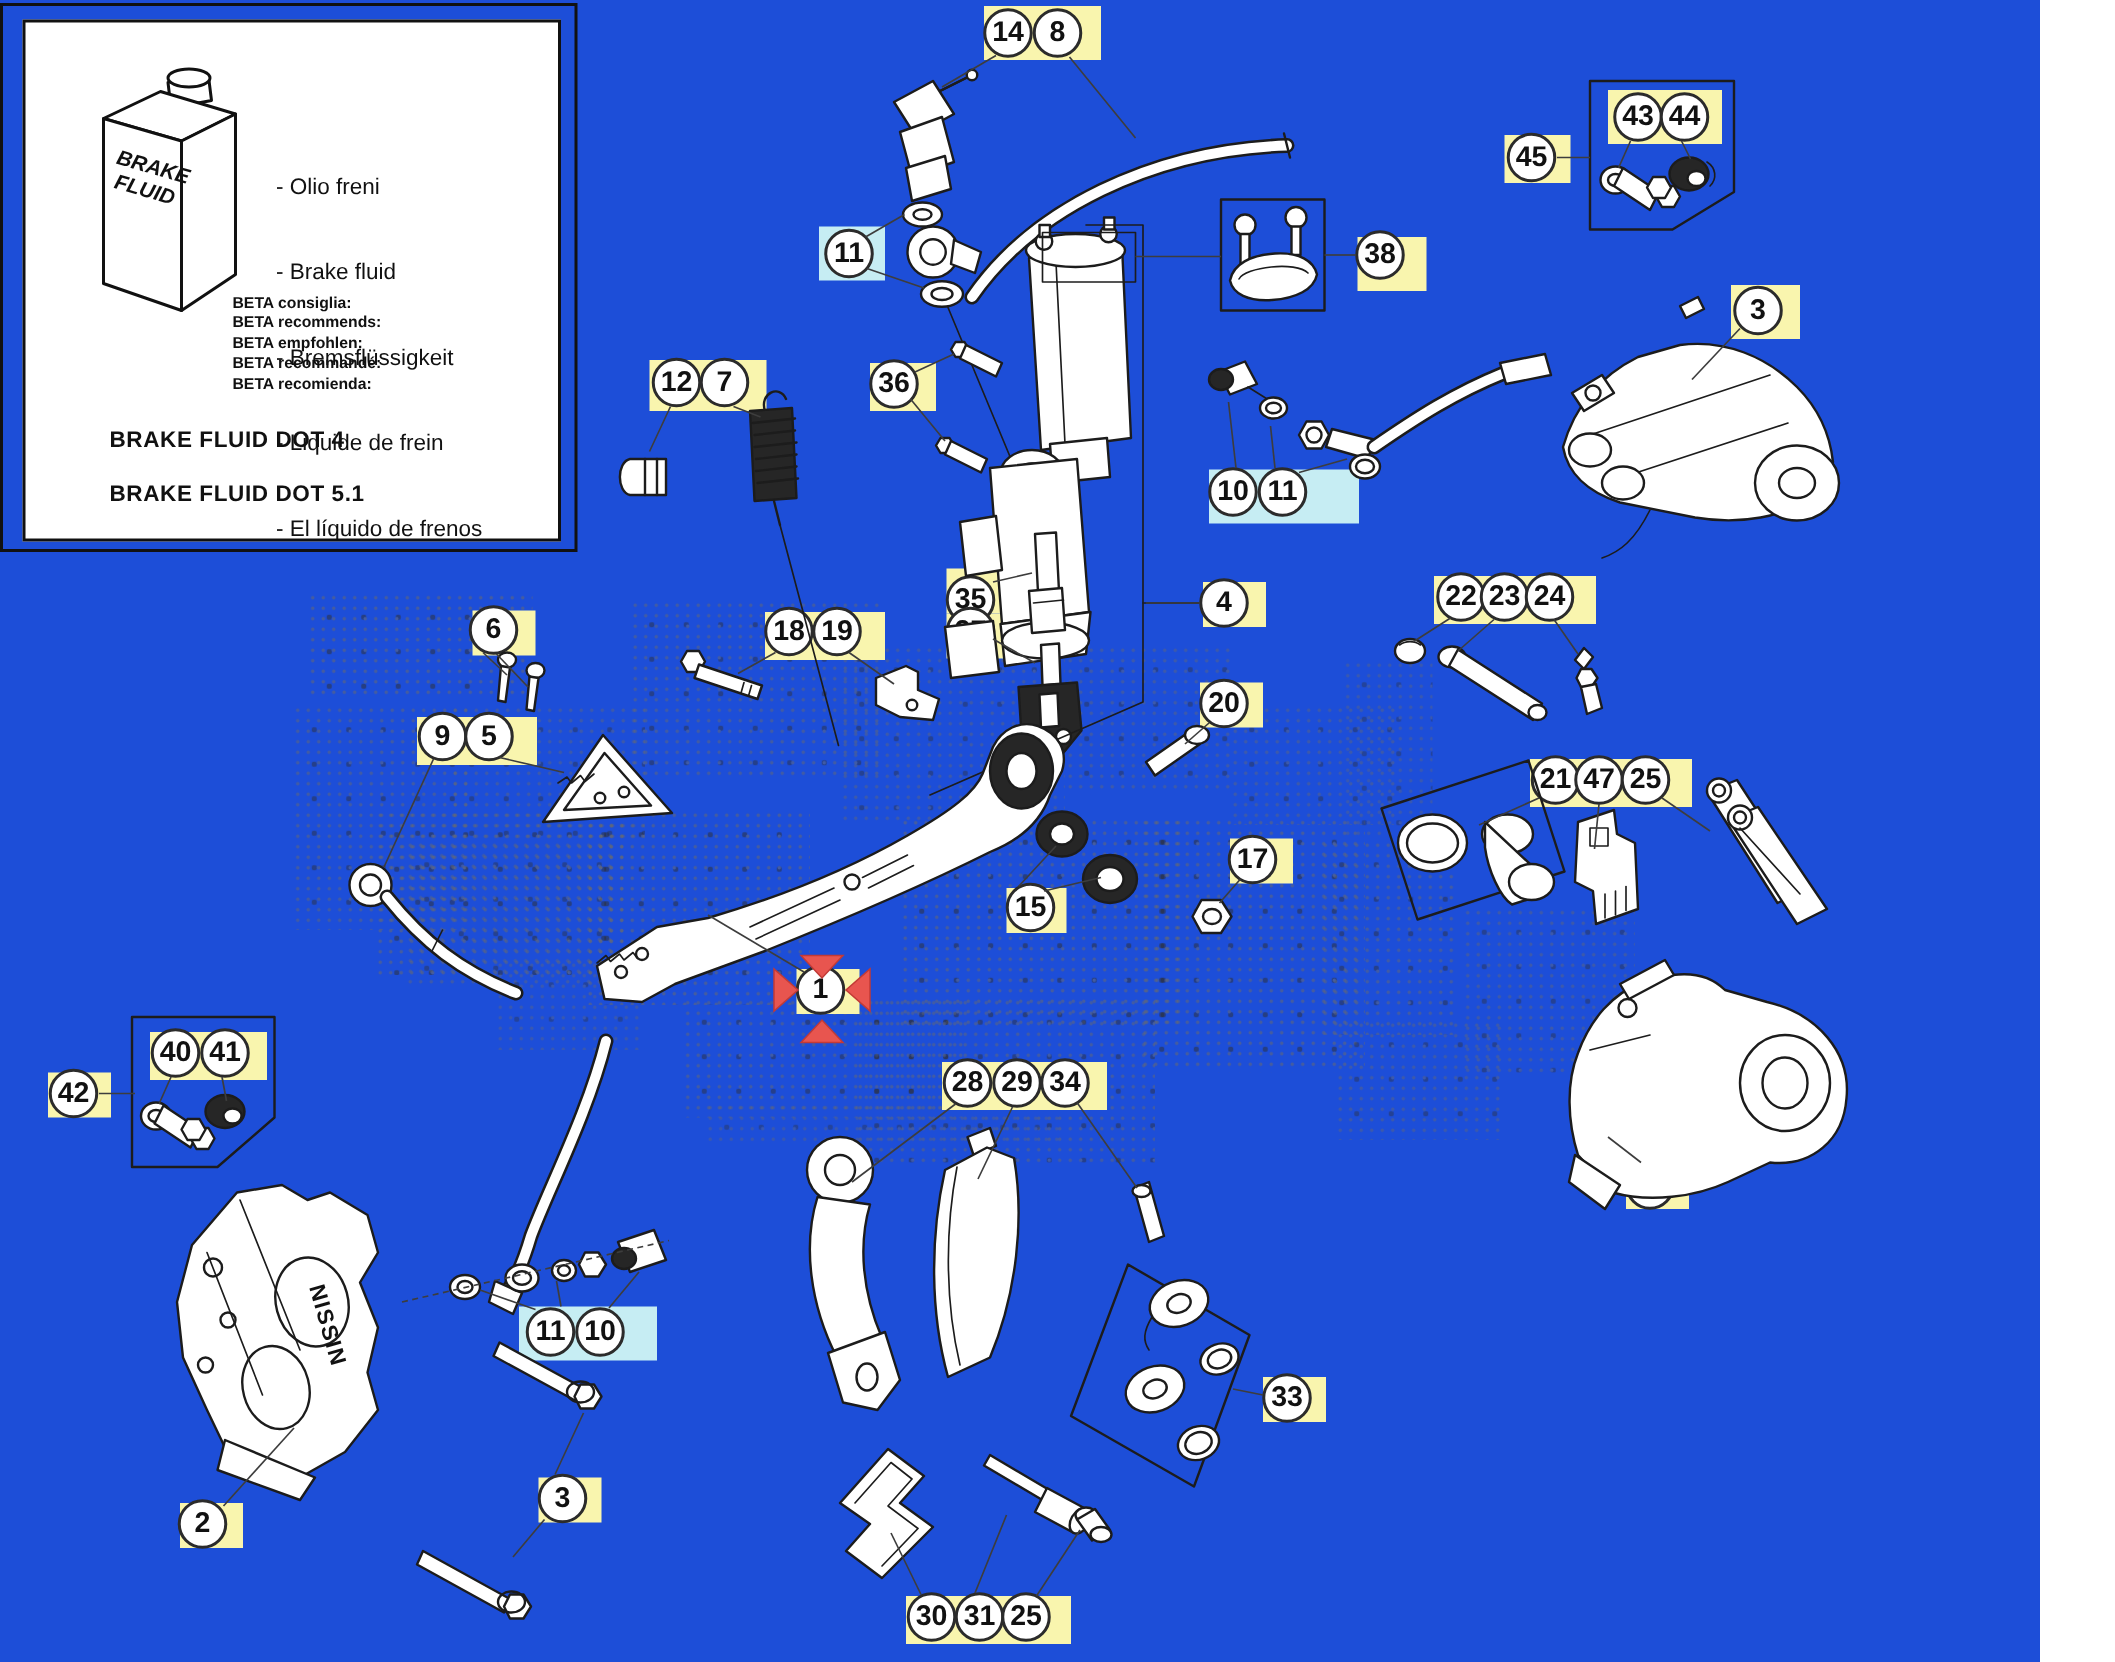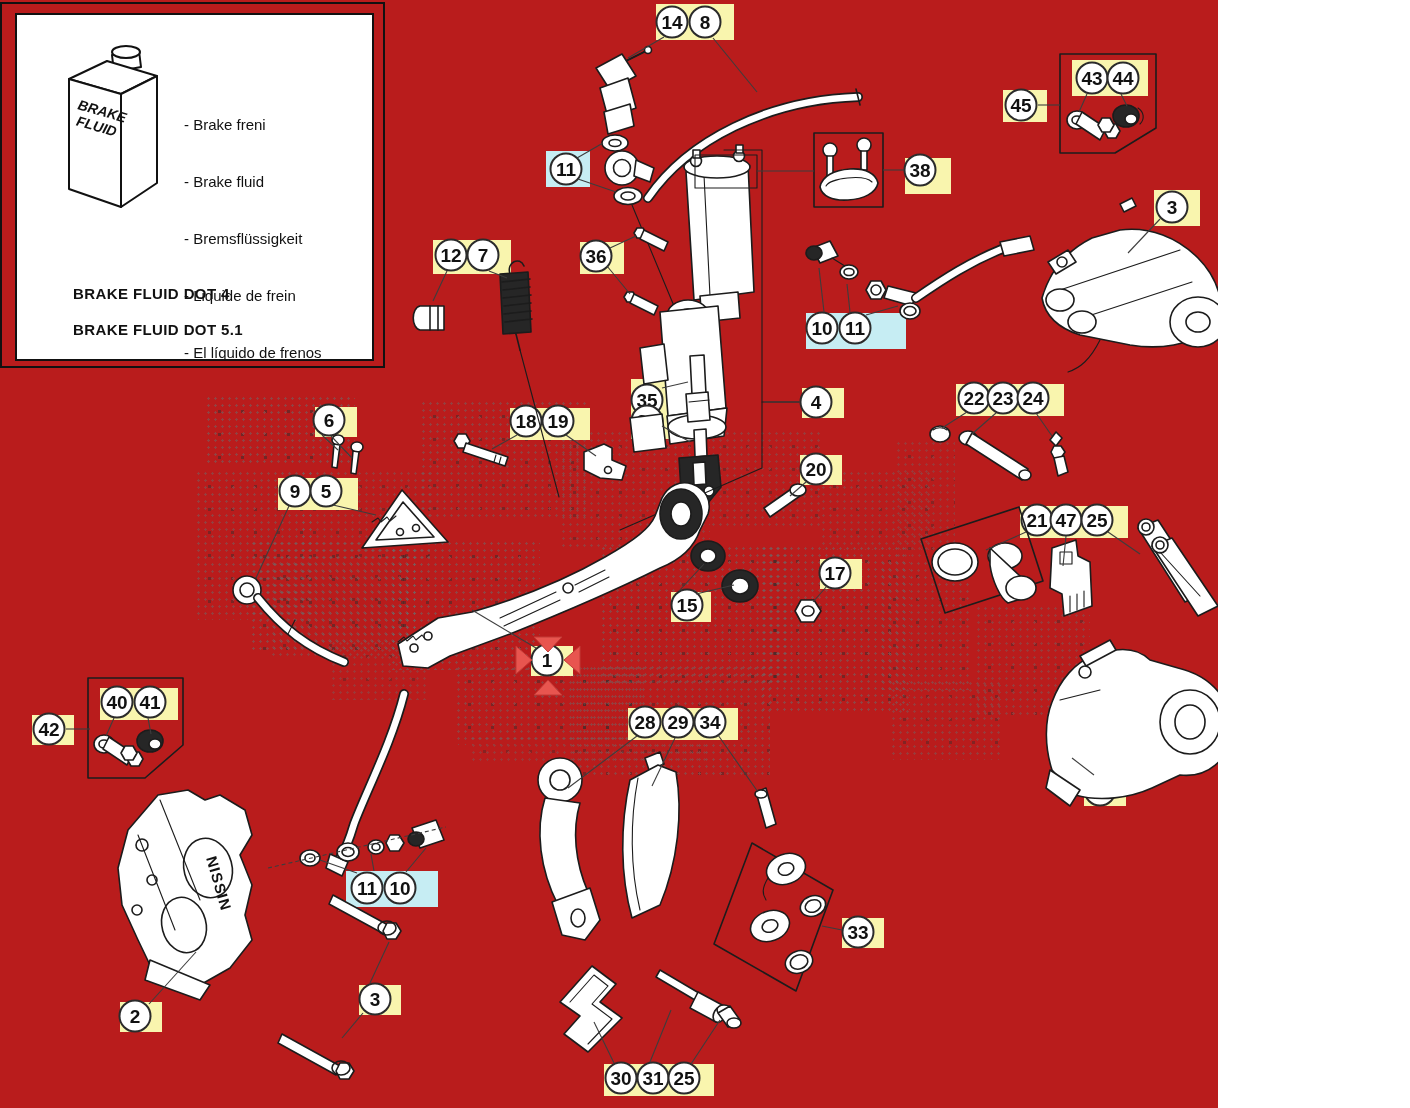--- a/index.html
+++ b/index.html
@@ -1,17 +1,17 @@
 <!DOCTYPE html>
 <html><head>
 <meta charset="utf-8">
 <title>Diagram</title>
 <style>
   html,body{margin:0;padding:0;background:#fff;}
-  #stage{position:relative;width:1218px;height:1108px;background:#b91c1c;overflow:hidden;
+  #stage{position:relative;width:1360px;height:1108px;background:#1d4ed8;overflow:hidden;
          font-family:"Liberation Sans",sans-serif;}
   #stage svg{position:absolute;left:0;top:0;}
   .wm{position:absolute;pointer-events:none;
       background-image:radial-gradient(#6b6b6b 1.1px,transparent 1.4px),
                        radial-gradient(#2f2f2f 1.7px,transparent 2px);
       background-size:7px 7px,23px 23px;background-position:0 0,3px 5px;}
   .hl{position:absolute;}
   .co{position:absolute;width:33px;height:33px;border:2px solid #2b2b2b;border-radius:50%;
       background:#fff;display:flex;align-items:center;justify-content:center;
       font:700 19px "Liberation Sans",sans-serif;color:#111;
@@ -556,24 +556,31 @@
           <polygon points="24,42 62,24 112,39 76,57"></polygon>
           <polygon points="24,42 76,57 76,170 24,152"></polygon>
           <polygon points="76,57 112,39 112,146 76,170"></polygon>
         </g>
         <g transform="translate(32,72) rotate(16)" fill="#111" font-family="Liberation Sans, sans-serif" font-size="14" font-weight="700" font-style="italic">
           <text x="0" y="0">BRAKE</text>
           <text x="3" y="16">FLUID</text>
         </g>
       </svg>
       <div class="fluid-list">
-        <div>- Brake freni</div>
+        <div>- Olio freni</div>
         <div>- Brake fluid</div>
         <div>- Bremsflüssigkeit</div>
         <div>- Liquide de frein</div>
         <div>- El líquido de frenos</div>
       </div>
+      <div class="beta-list">
+        <div>BETA consiglia:</div>
+        <div>BETA recommends:</div>
+        <div>BETA empfohlen:</div>
+        <div>BETA recommandé:</div>
+        <div>BETA recomienda:</div>
+      </div>
       <div class="spec" style="top:270px;">BRAKE FLUID DOT 4</div>
       <div class="spec" style="top:306px;">BRAKE FLUID DOT 5.1</div>
     </div>
   </div>
 
 </div>
 
 </body></html>

